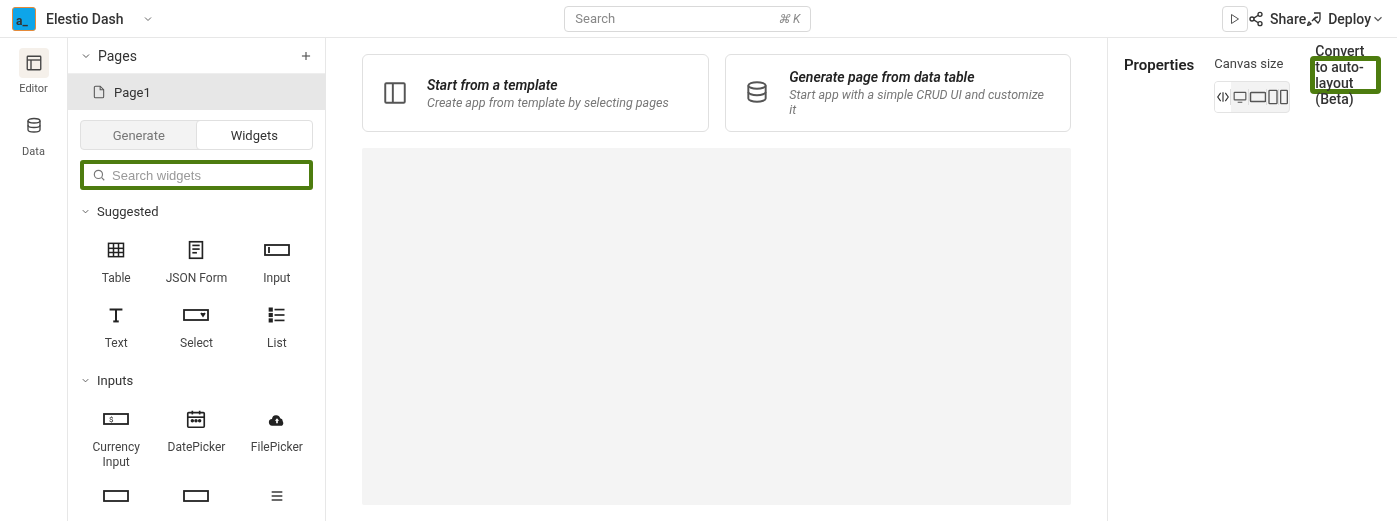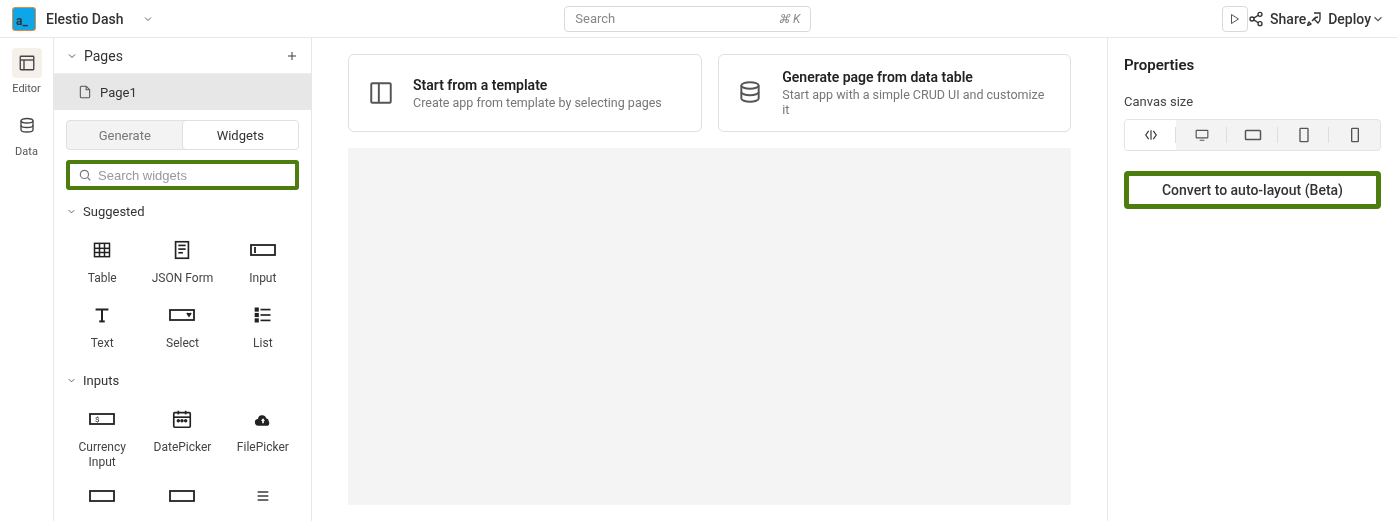--- a/index.html
+++ b/index.html
@@ -62,21 +62,21 @@
     display: flex; align-items: center; gap: 6px;
     font-size: 14px; font-weight: 500; color: #333;
     cursor: pointer;
   }
 
   
   .main { display: flex; height: calc(100% - 38px); }
 
   
   .rail {
-    width: 54px; border-right: 1px solid #e7e7e7;
+    width: 68px; border-right: 1px solid #e7e7e7;
     display: flex; flex-direction: column; align-items: center;
     padding-top: 10px; gap: 16px;
   }
   .rail-item {
     display: flex; flex-direction: column; align-items: center; gap: 4px;
     cursor: pointer; width: 100%;
   }
   .rail-icon {
     width: 30px; height: 30px; border-radius: 4px;
     display: flex; align-items: center; justify-content: center;
@@ -156,36 +156,37 @@
   
   .center {
     flex: 1; padding: 16px 36px; display: flex; flex-direction: column; gap: 16px;
     overflow: hidden;
   }
   .cards-row { display: flex; gap: 16px; }
   .card {
     flex: 1; border: 1px solid #e0e0e0; border-radius: 6px;
     padding: 14px 18px; display: flex; gap: 18px; align-items: center;
     cursor: pointer;
+    font-style: italic;
   }
   .card .cicon {
     width: 28px; height: 28px; display: flex; align-items: center; justify-content: center;
     color: #555;
   }
   .card .ctitle { font-size: 14px; font-weight: 600; color: #222; }
   .card .csub { font-size: 12.5px; color: #777; margin-top: 2px; }
 
   .canvas {
     flex: 1; background: #f4f4f4; border-radius: 2px;
   }
 
   
   .rightpanel {
     width: 290px; border-left: 1px solid #e7e7e7;
-    padding: 18px 16px; display: flex; flex-direction: column; gap: 20px;
+    padding: 18px 16px; display: flex; gap: 20px;
   }
   .rightpanel h3 { font-size: 15px; font-weight: 600; color: #222; }
   .rp-label { font-size: 13px; color: #444; }
   .size-toggle {
     display: flex; border: 1px solid #e3e3e3; border-radius: 4px;
     height: 32px; overflow: hidden; background: #f3f3f3;
   }
   .size-opt {
     flex: 1; display: flex; align-items: center; justify-content: center;
     cursor: pointer; position: relative;

